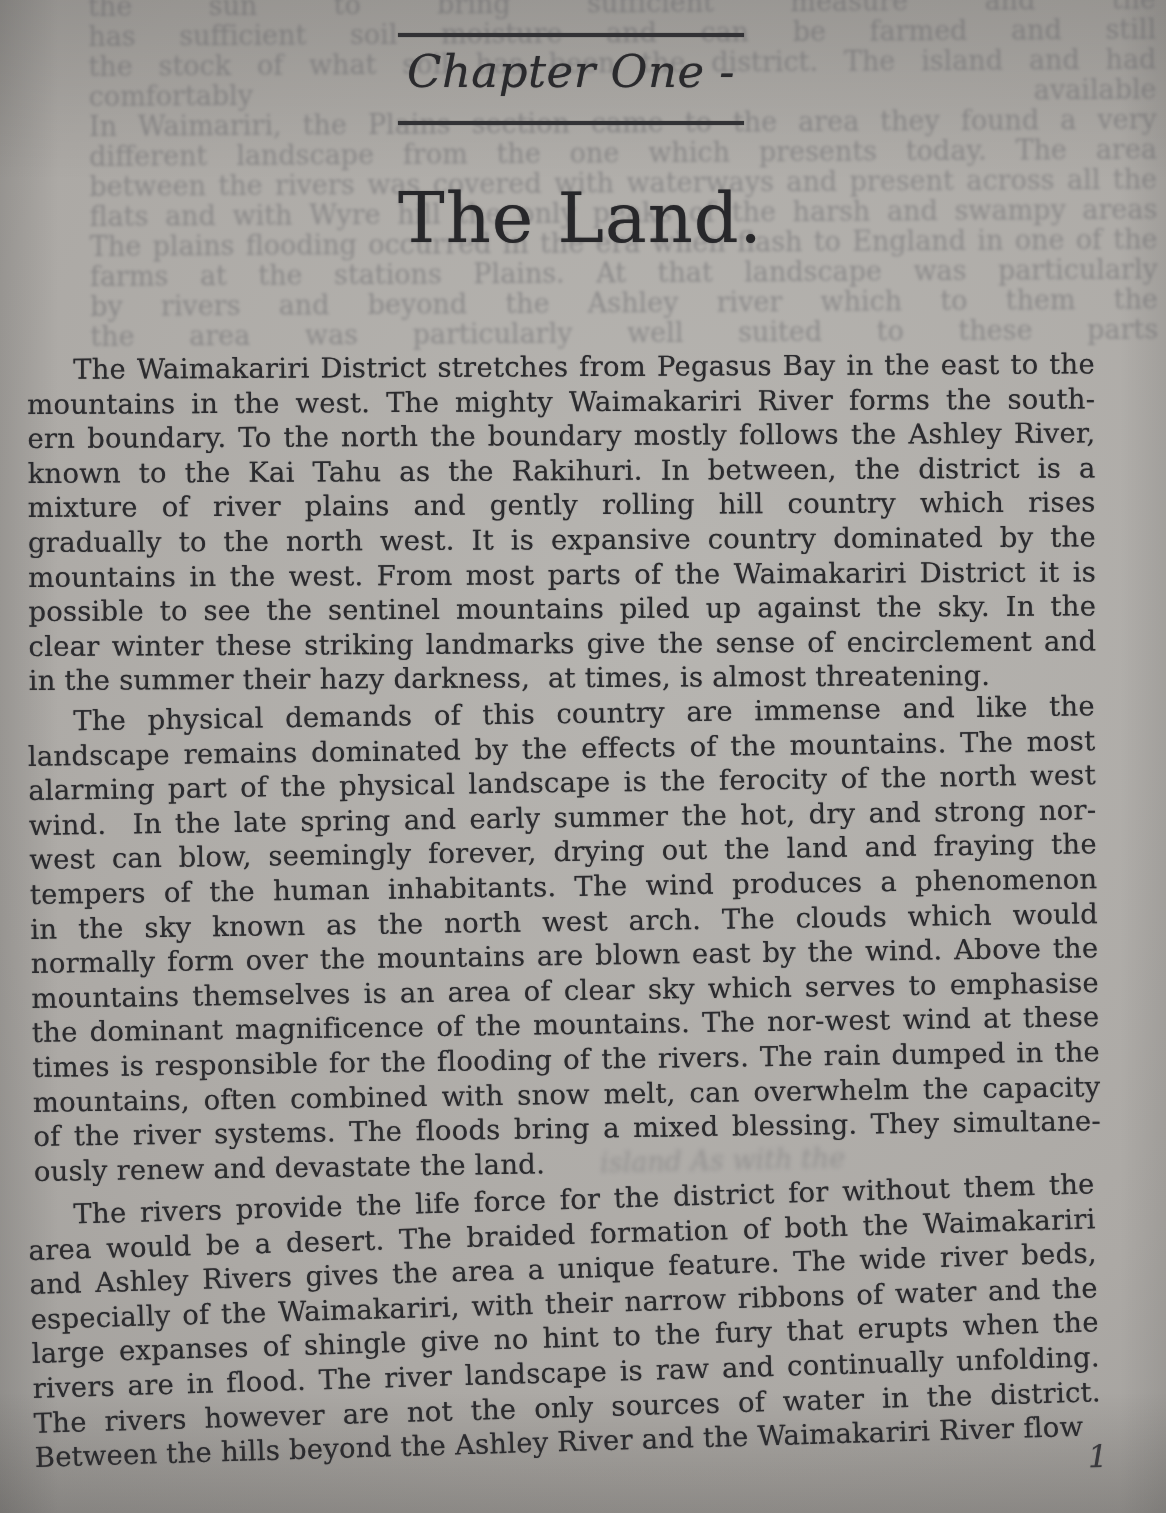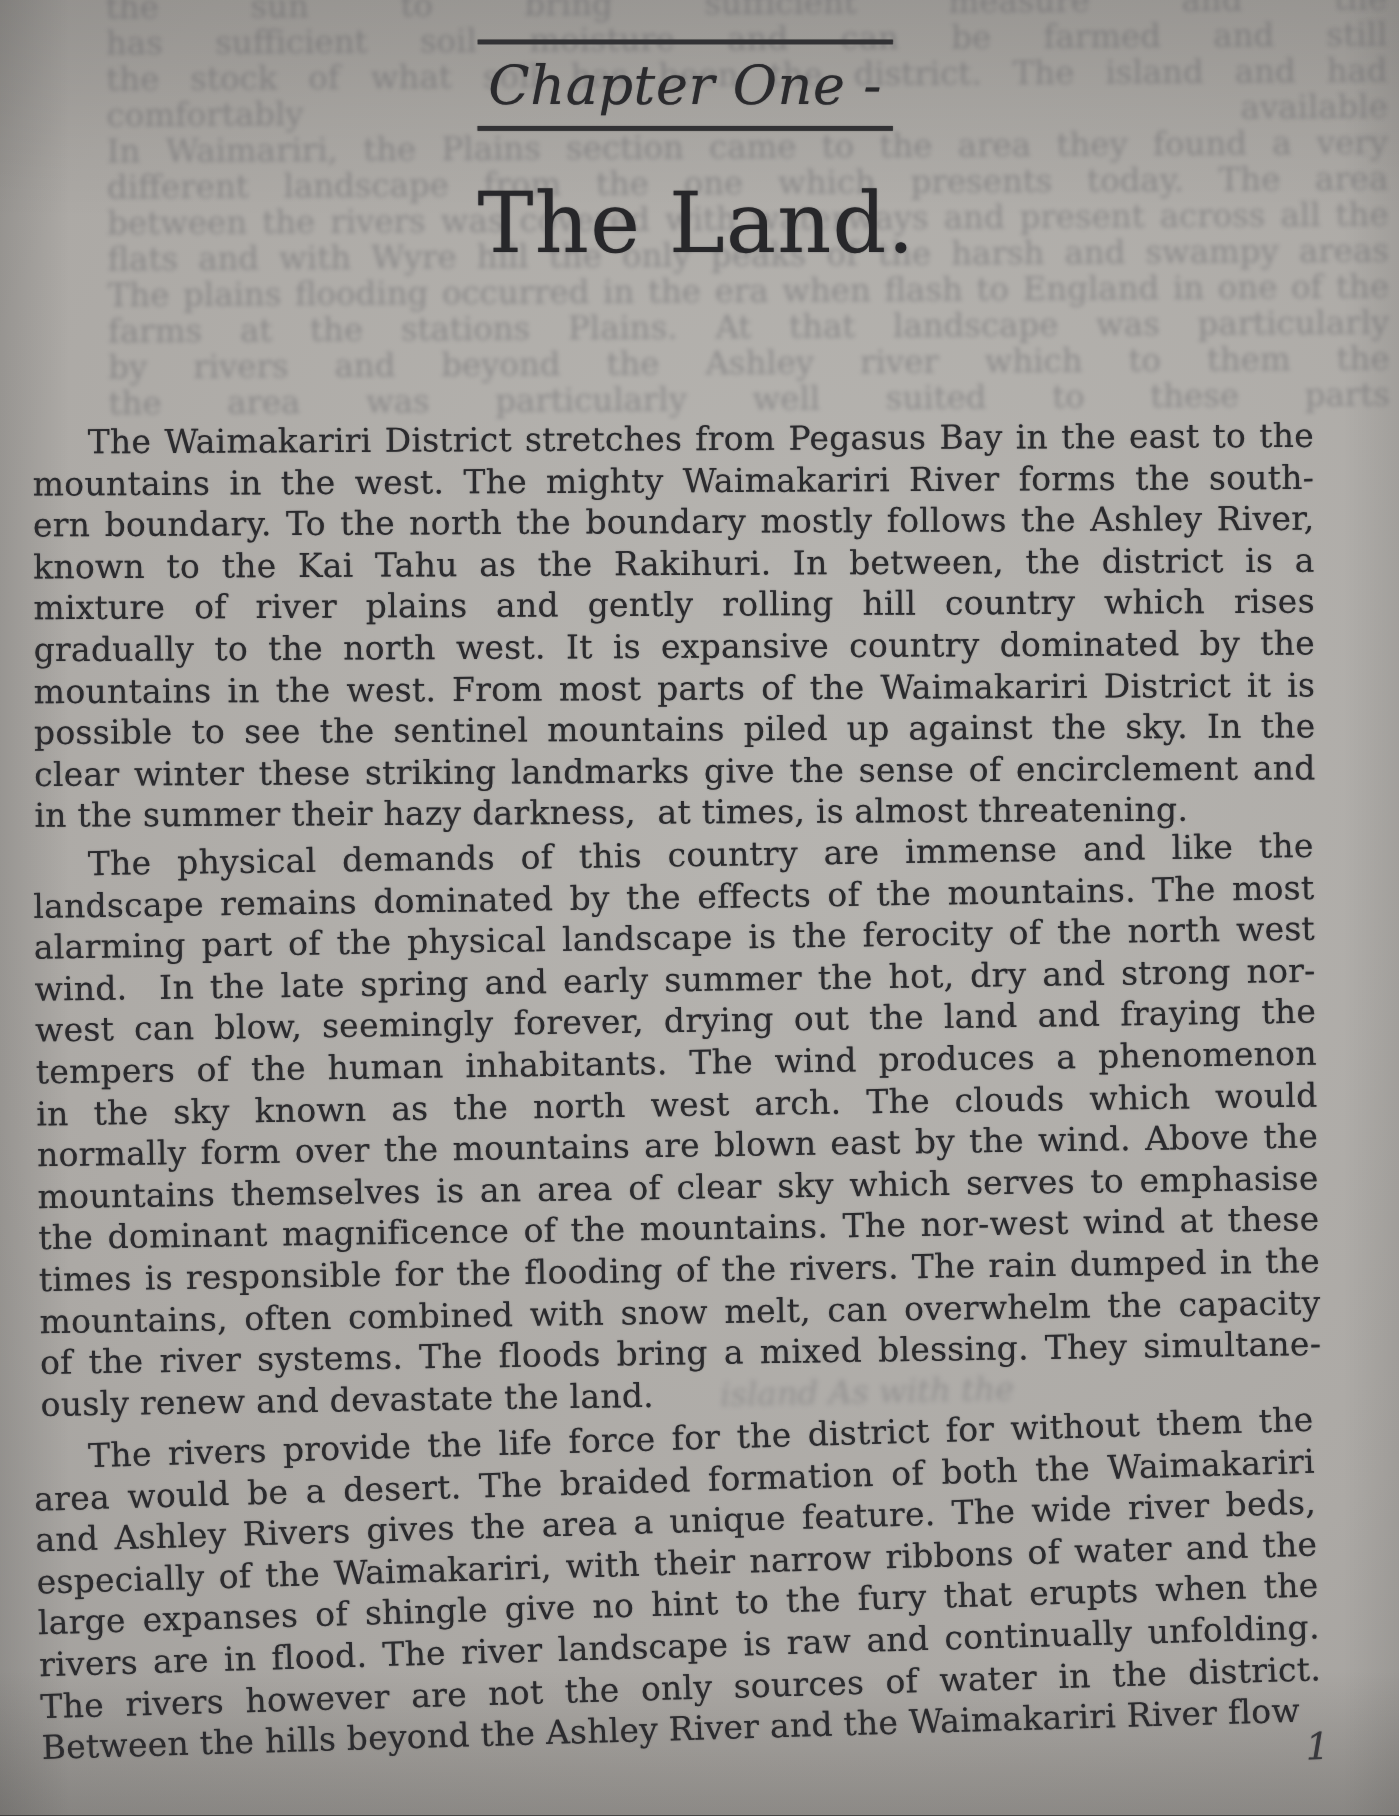--- a/index.html
+++ b/index.html
@@ -36,25 +36,25 @@
   .chapter-head{
     position:absolute; left:398px; top:33px; width:346px;
     text-align:center; color:#2a2a2d;
   }
   .rule{
     height:4px; background:#323235;
     box-shadow:0 0 1px rgba(20,20,22,.7);
   }
   .chapter-label{
     font-style:italic; font-size:45px; line-height:62px;
-    margin:4px 0 2px 0; letter-spacing:.5px;
+    margin:4px 0 18px 0; letter-spacing:.5px;
     text-shadow:0 0 1px rgba(42,42,45,.6);
   }
   .page-title{
-    margin-top:36px; font-size:70px; letter-spacing:1px;
+    margin-top:52px; font-size:70px; letter-spacing:1px;
     color:#27272a; text-shadow:0 0 1.2px rgba(39,39,42,.55);
     white-space:nowrap;
   }
 
   
   .bodytext{
     position:absolute; left:27px; top:352px; width:1068px;
     color:#2b2b2e; font-size:27.5px;
     text-shadow:0 0 1.1px rgba(43,43,46,.6);
     letter-spacing:.2px;

